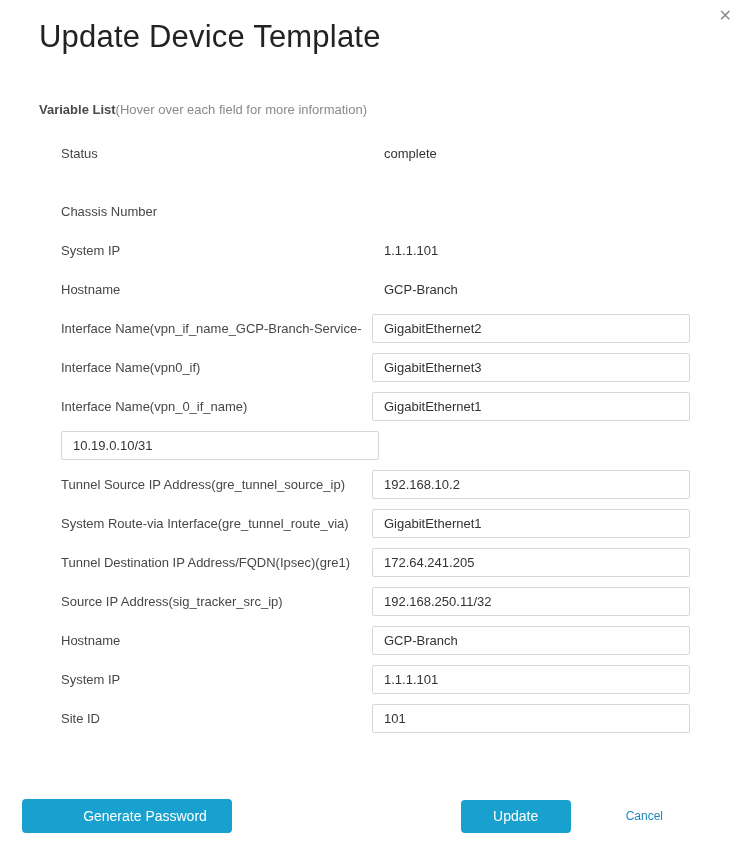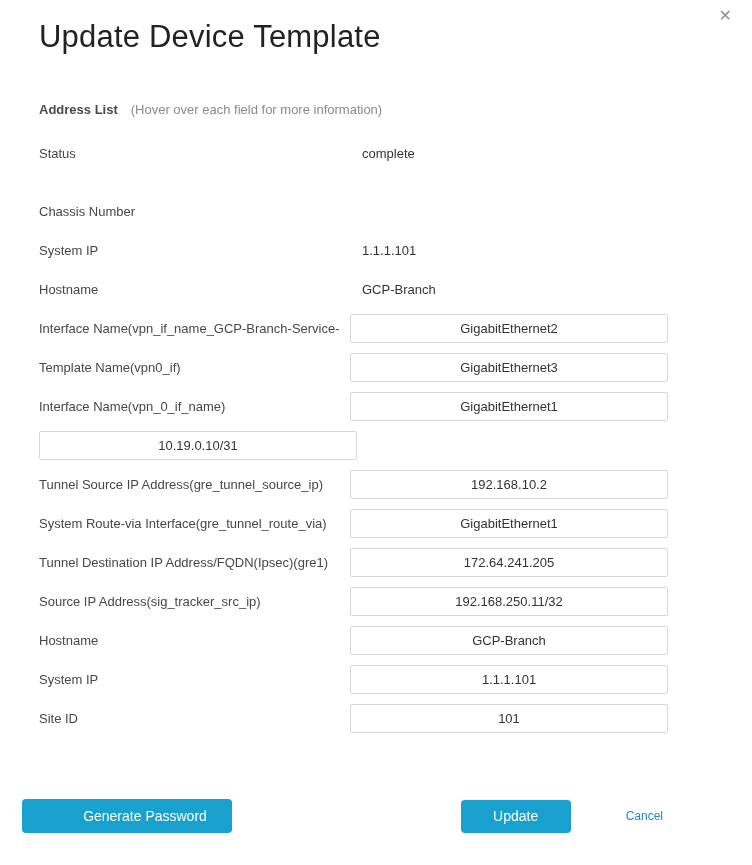--- a/index.html
+++ b/index.html
@@ -13,38 +13,38 @@
   }
 
   .dialog-title {
     margin:20px 0 0 39px;
     font-size:31px; font-weight:300; color:#222222;
     letter-spacing:0.2px; line-height:34px;
   }
 
   .section-line { margin:48px 0 0 39px; font-size:13px; line-height:16px; }
   .section-title { font-weight:bold; color:#4a4a4a; }
-  .section-hint { color:#8a8a8a; margin-left:13px; }
+  .section-hint { color:#8a8a8a; margin-left:0; }
 
   .rows { margin-top:21px; }
-  .row { display:flex; align-items:center; min-height:29px; margin:0 0 10px 0; padding-left:39px; }
+  .row { display:flex; align-items:center; min-height:29px; margin:0 0 10px 0; padding-left:61px; }
   .row-label {
     width:311px; flex-shrink:0;
     font-size:13px; color:#474747;
     white-space:nowrap; overflow:hidden;
   }
   .row-value { font-size:13px; color:#333333; padding-left:12px;text-align:center; }
   .spacer { height:19px; }
 
   .field-input {
     width:318px; height:29px;
     border:1px solid #d7d7d7; border-radius:2px;
     padding:0 11px; font-size:13px; color:#333333;
     font-family:"Liberation Sans", sans-serif;
-    background:#ffffff; outline:none;text-align:center;
+    background:#ffffff; outline:none;
   }
 
   .footer {
     display:flex; align-items:center; justify-content:space-between;
     margin-top:66px; padding:0 89px 0 22px;
   }
   .btn {
     border:none; border-radius:4px;
     background:var(--primary, #18a1cf);
     color:#ffffff; font-size:14px;
@@ -62,21 +62,21 @@
 </head>
 <body>
 
 <div class="dialog">
 
   <span class="close-btn">✕</span>
 
   <h1 class="dialog-title">Update Device Template</h1>
 
   <div class="section-line">
-    <span class="section-title">Address List</span><span class="section-hint">(Hover over each field for more information)</span>
+    <span class="section-title">Variable List</span><span class="section-hint">(Hover over each field for more information)</span>
   </div>
 
   <div class="rows" id="rows-container">
     <div class="row">
       <div class="row-label">Status</div>
       <div class="row-value">complete</div>
     </div>
   <div class="spacer"></div>
     <div class="row">
       <div class="row-label">Chassis Number</div>
@@ -92,21 +92,21 @@
       <div class="row-label">Hostname</div>
       <div class="row-value">GCP-Branch</div>
     </div>
 
     <div class="row">
       <div class="row-label">Interface Name(vpn_if_name_GCP-Branch-Service-</div>
       <input class="field-input" type="text" value="GigabitEthernet2" style="">
     </div>
 
     <div class="row">
-      <div class="row-label">Template Name(vpn0_if)</div>
+      <div class="row-label">Interface Name(vpn0_if)</div>
       <input class="field-input" type="text" value="GigabitEthernet3" style="">
     </div>
 
     <div class="row">
       <div class="row-label">Interface Name(vpn_0_if_name)</div>
       <input class="field-input" type="text" value="GigabitEthernet1" style="">
     </div>
 
     <div class="row">
       <input class="field-input" type="text" value="10.19.0.10/31" style="">

